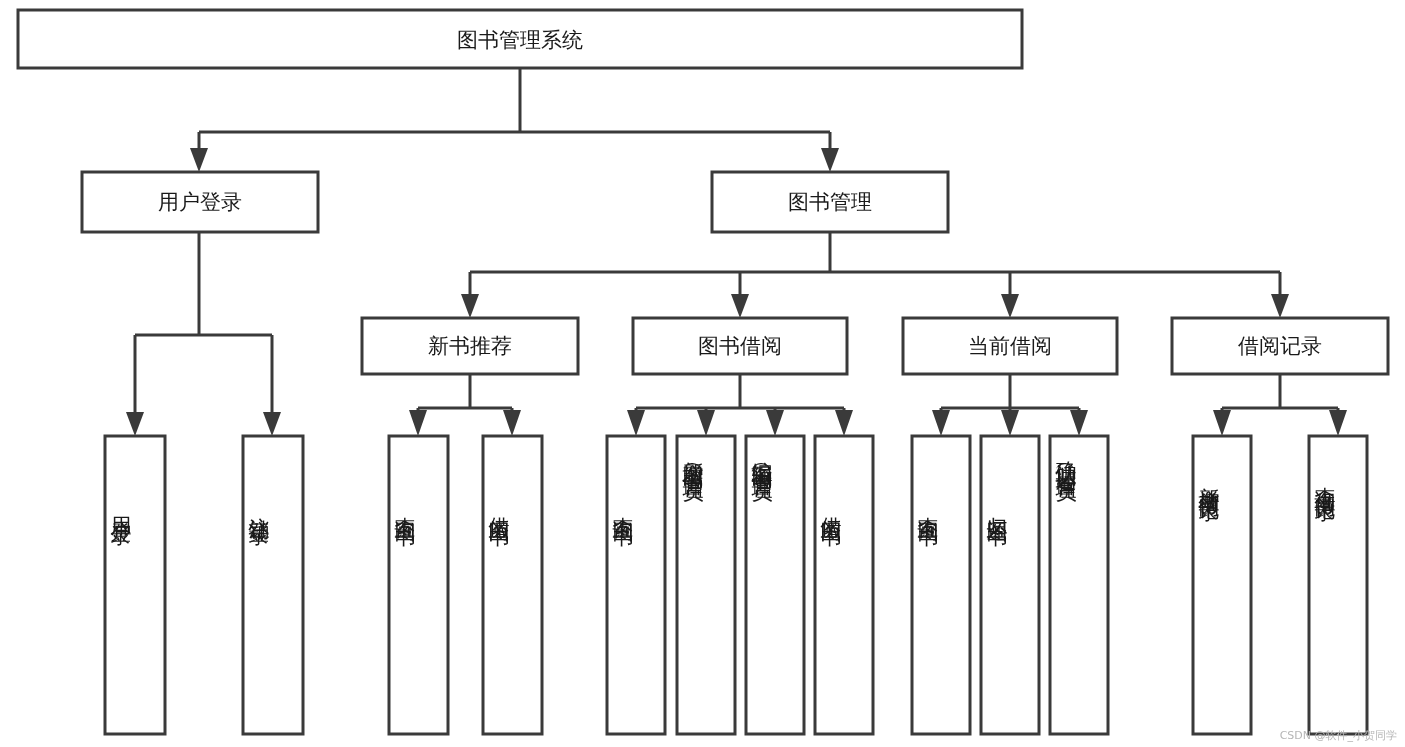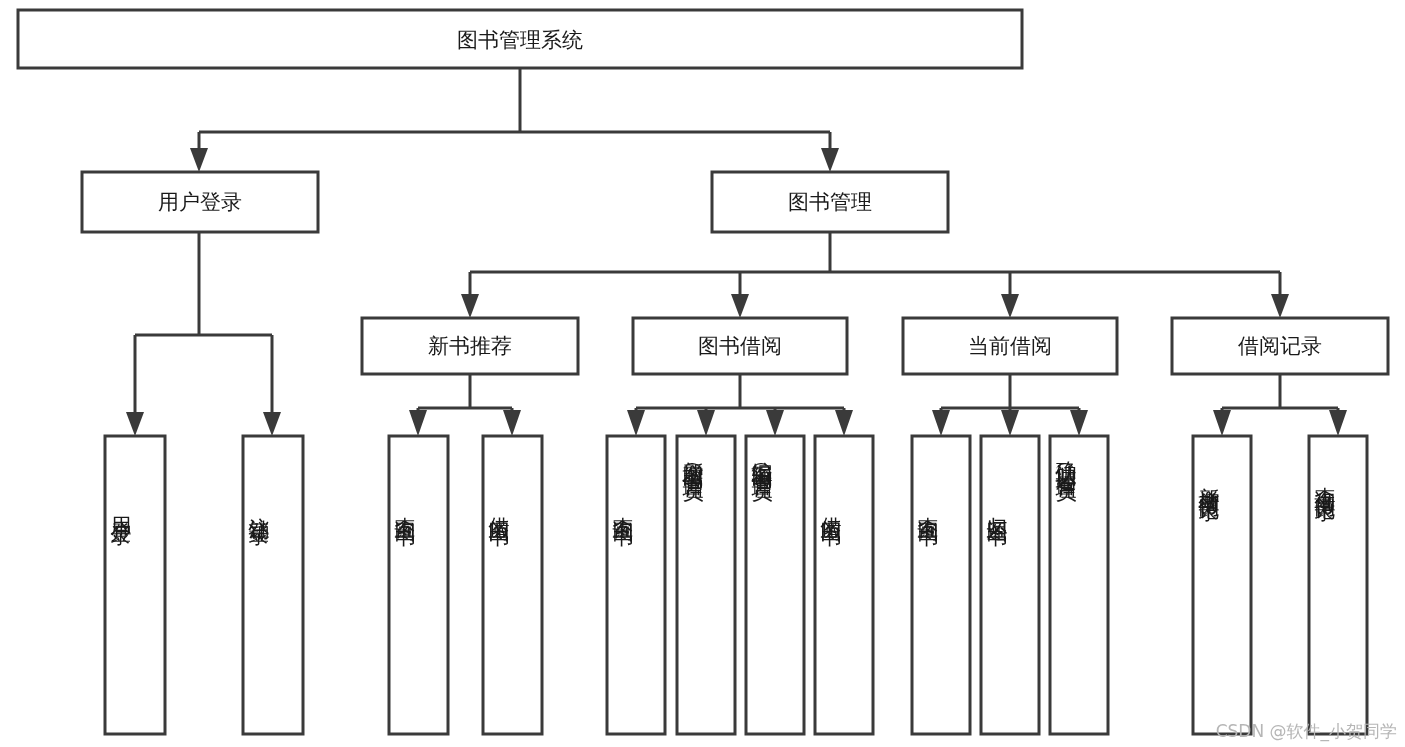--- a/index.html
+++ b/index.html
@@ -58,21 +58,21 @@
     letter-spacing: 3px;
     text-align: left;
     white-space: nowrap;
     pointer-events: none;
   }
   .watermark {
     position: absolute;
     right: 8px;
     bottom: 4px;
     font-family: "DejaVu Sans", "Liberation Sans", sans-serif;
-    font-size: 17px;
+    font-size: 11px;
     color: #b6b6b6;
     white-space: nowrap;
     pointer-events: none;
     margin-left: 12px;
   }
 </style>
 </head>
 <body>
 
 <div id="diagram-root">

